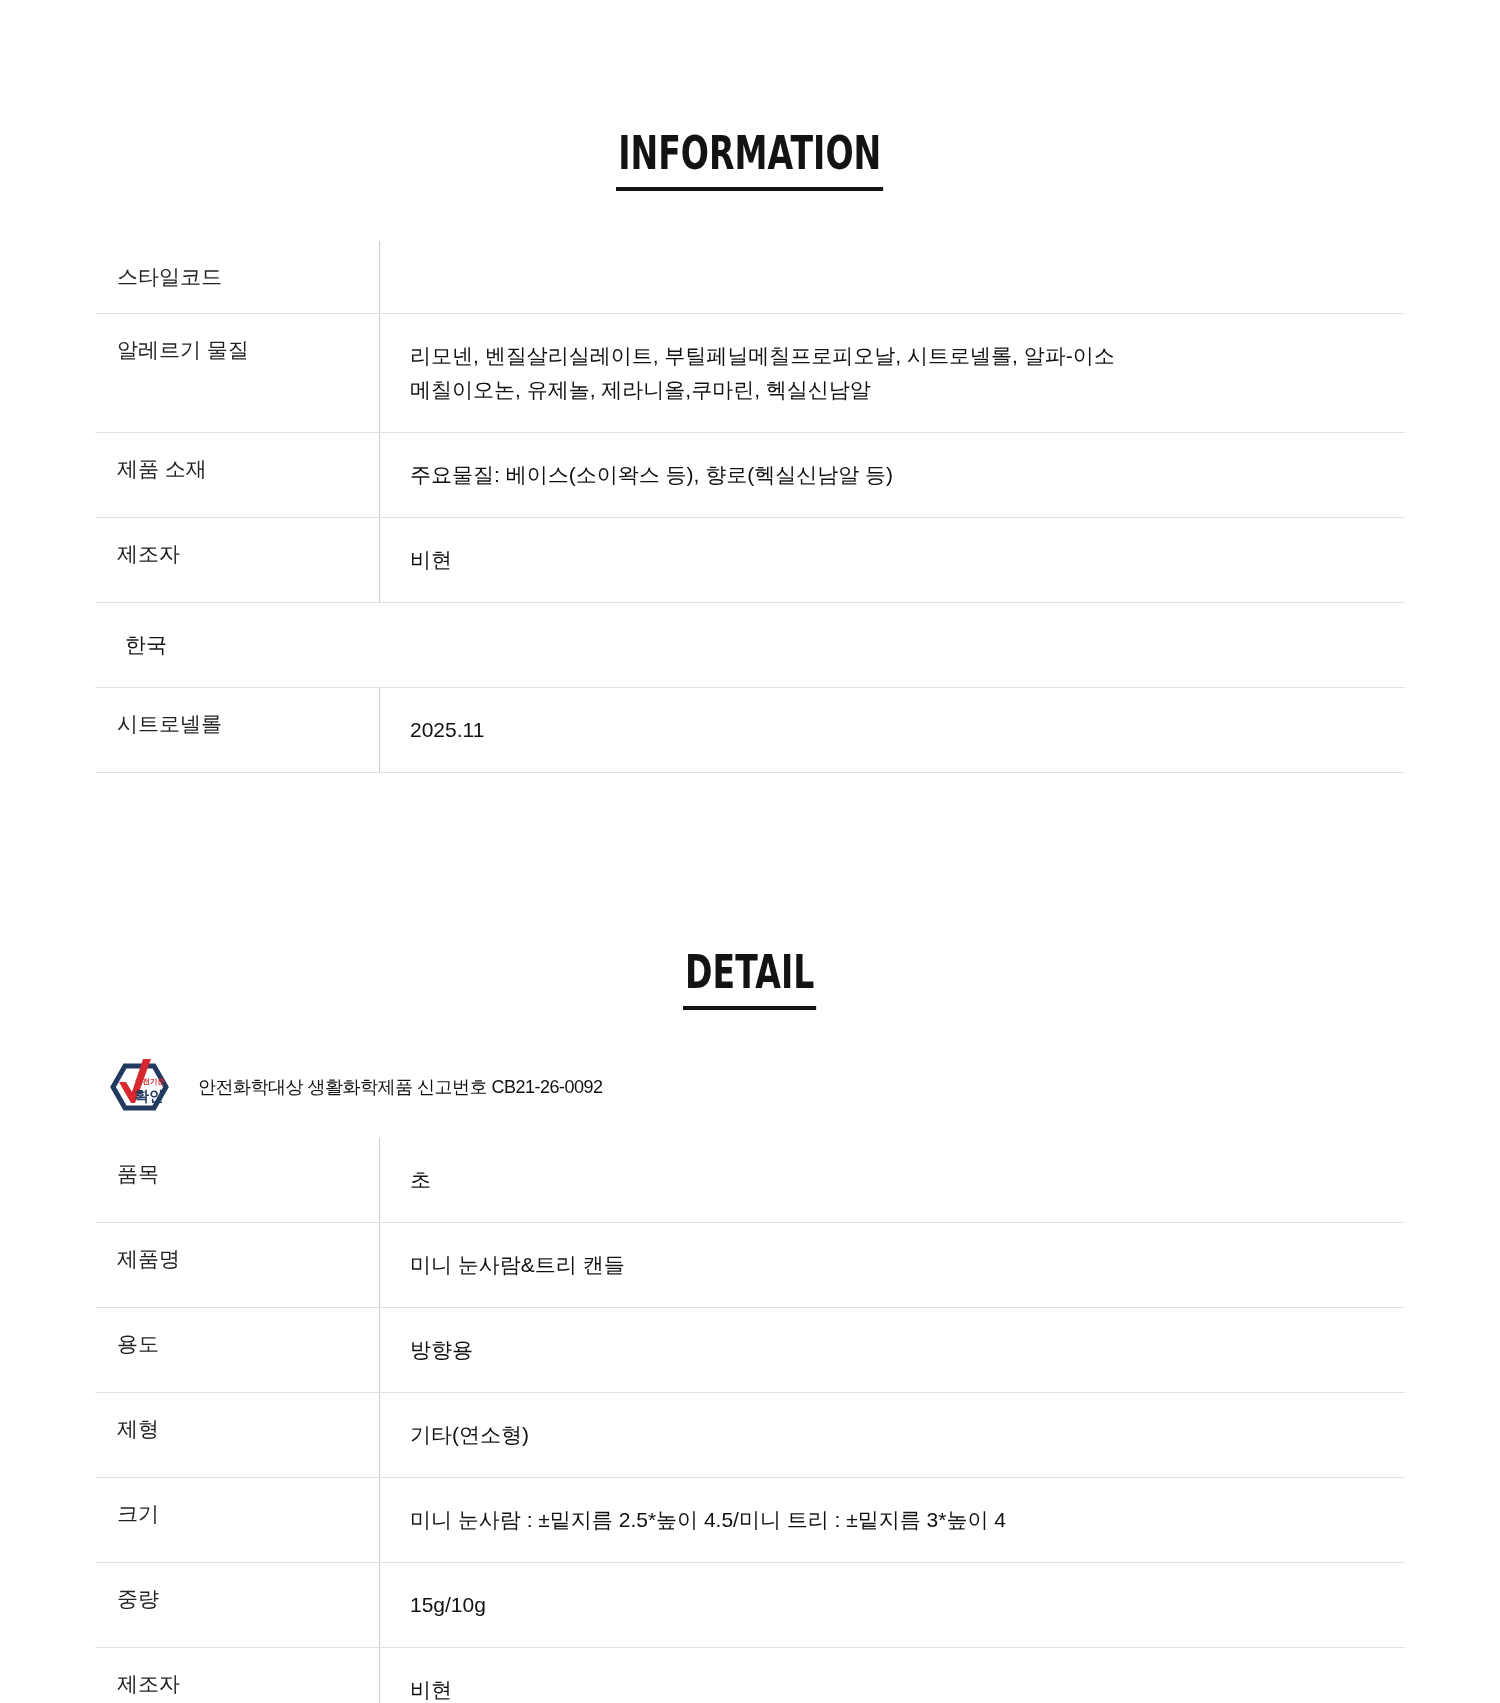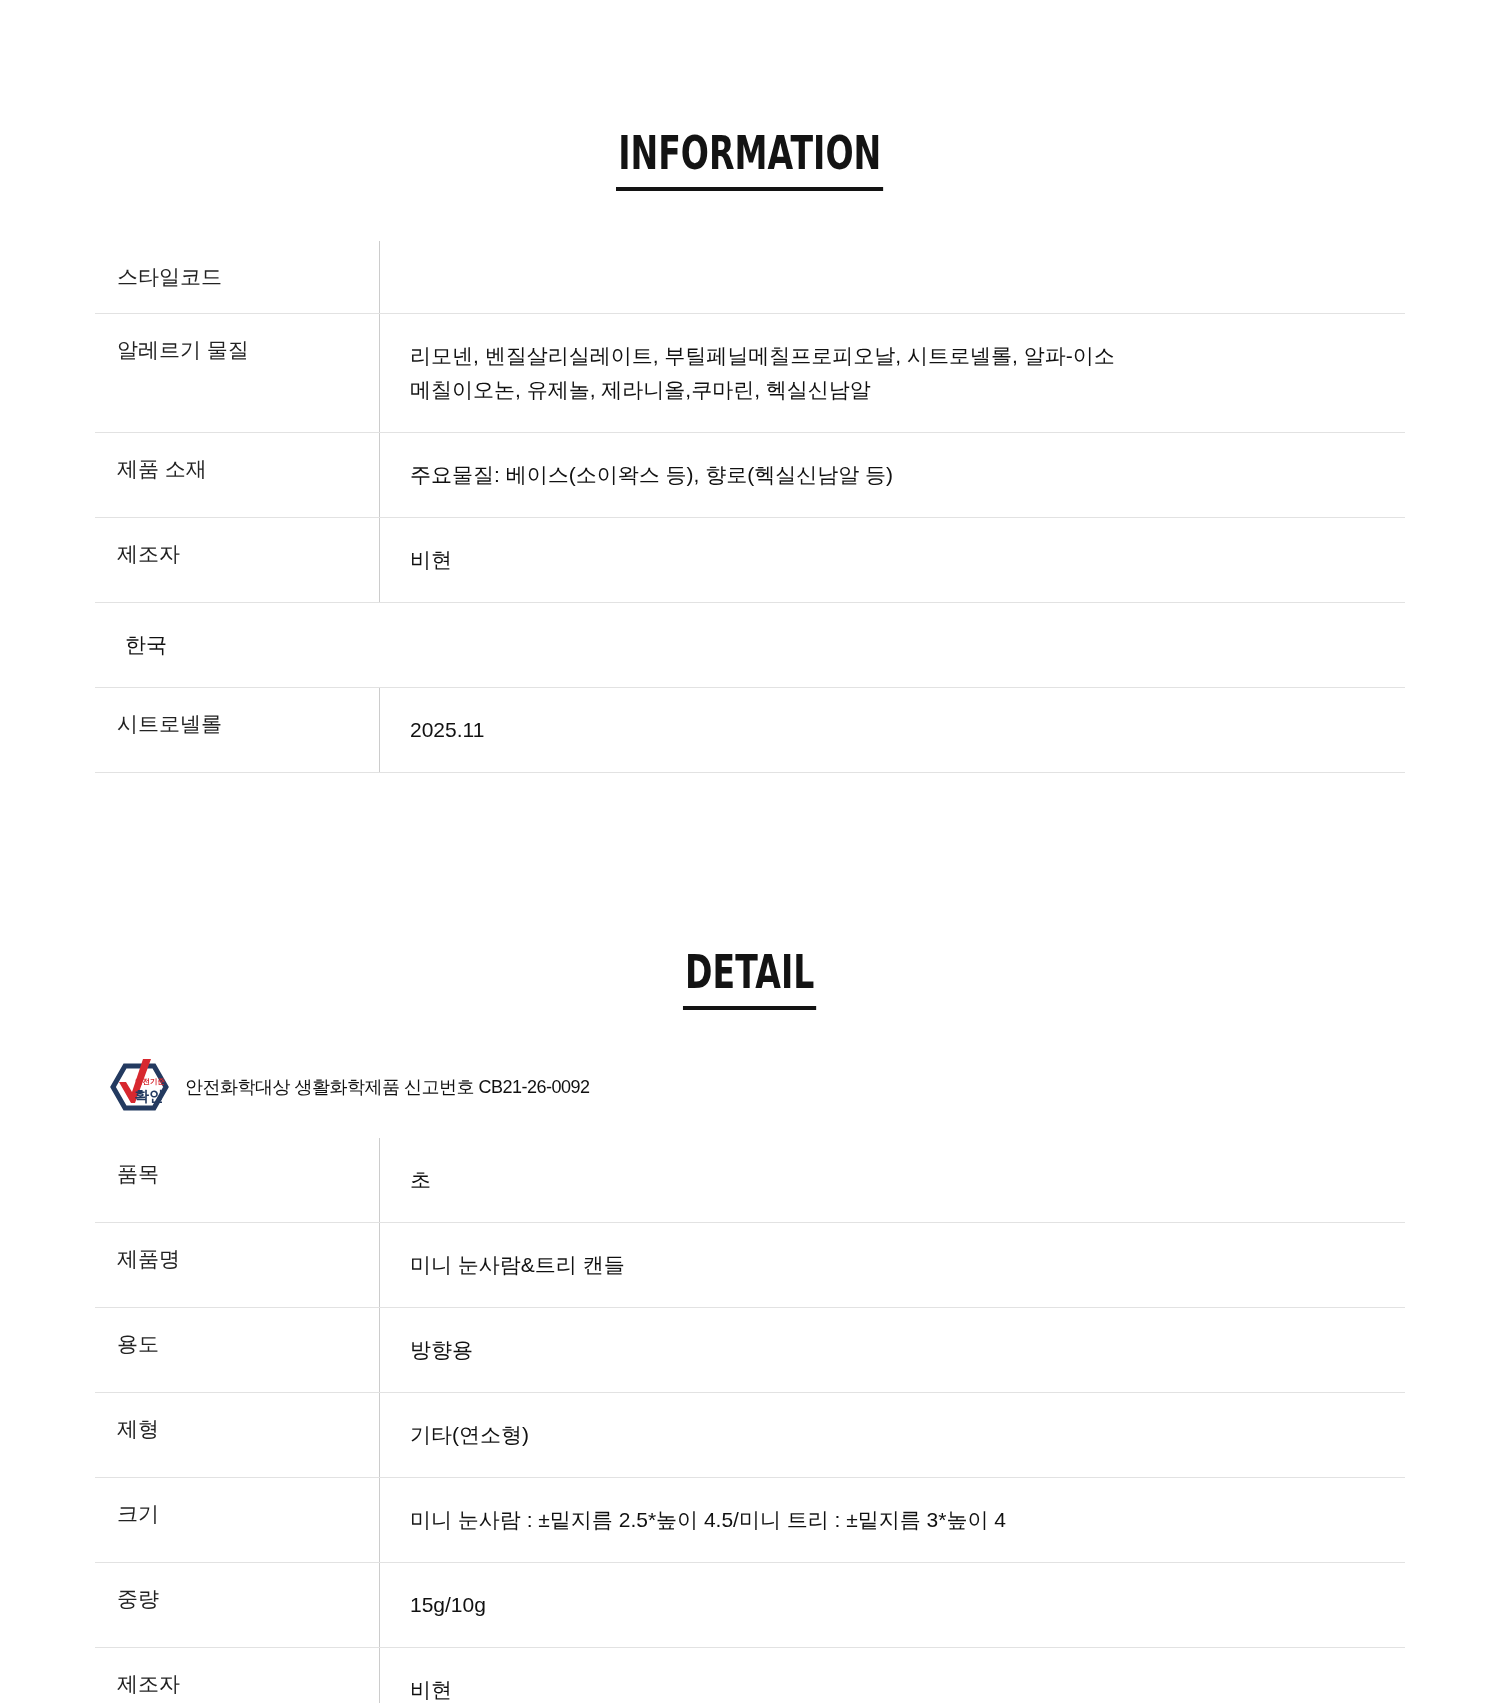--- a/index.html
+++ b/index.html
@@ -45,21 +45,21 @@
     padding: 25px 40px 25px 30px;
     font-size: 21px;
     line-height: 1.62;
     color: #111111;
     white-space: pre-line;
   }
   .detail { margin-top: 172px; }
   .cert-row {
     display: flex;
     align-items: center;
-    gap: 15px;
+    gap: 28px;
     margin: 46px 95px 20px 108px;
   }
   .cert-icon { width: 62px; height: 62px; flex: 0 0 62px; }
   .cert-text { font-size: 18px; color: #111111; letter-spacing: -0.5px; }
   .detail-table { margin-top: 18px; }
 </style>
 </head>
 <body>
 
 <div class="information">

